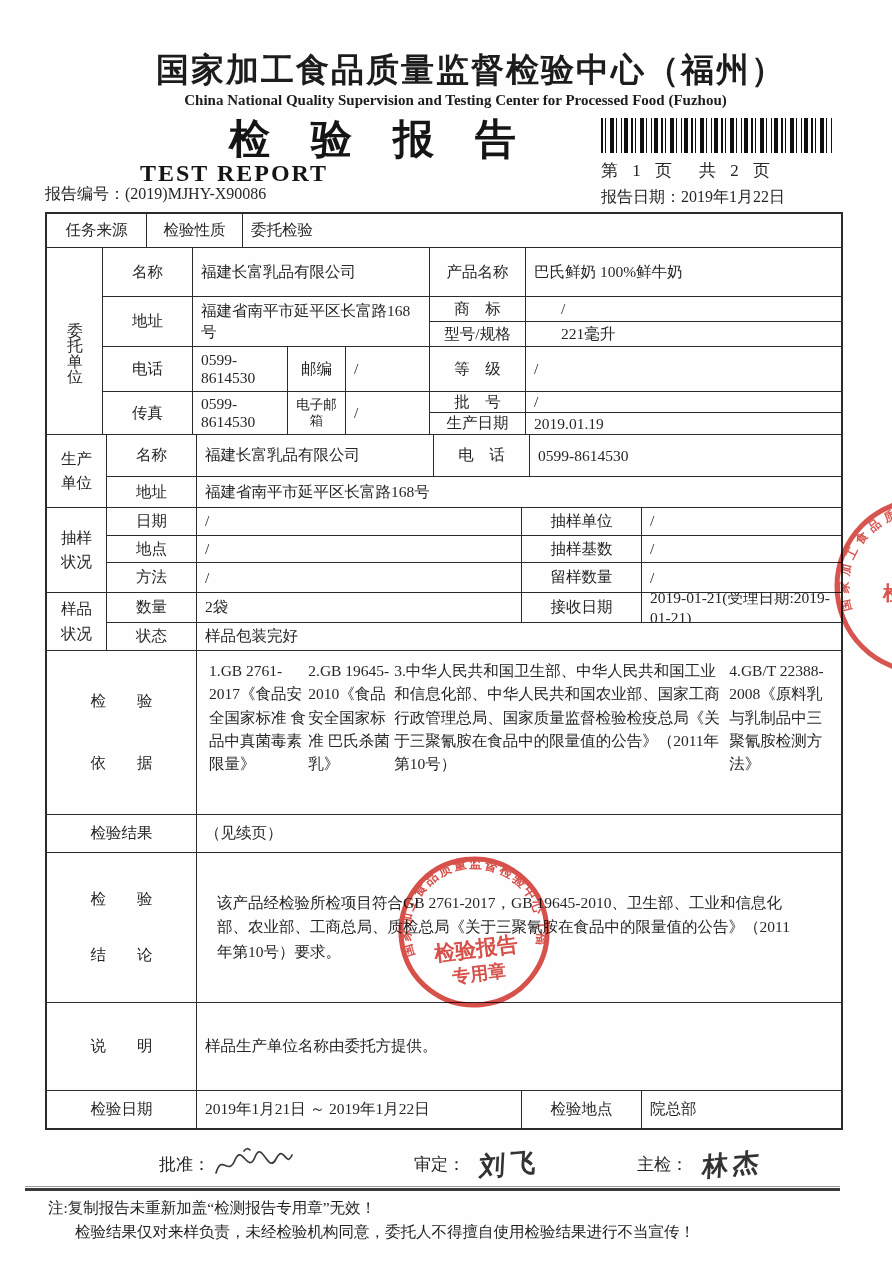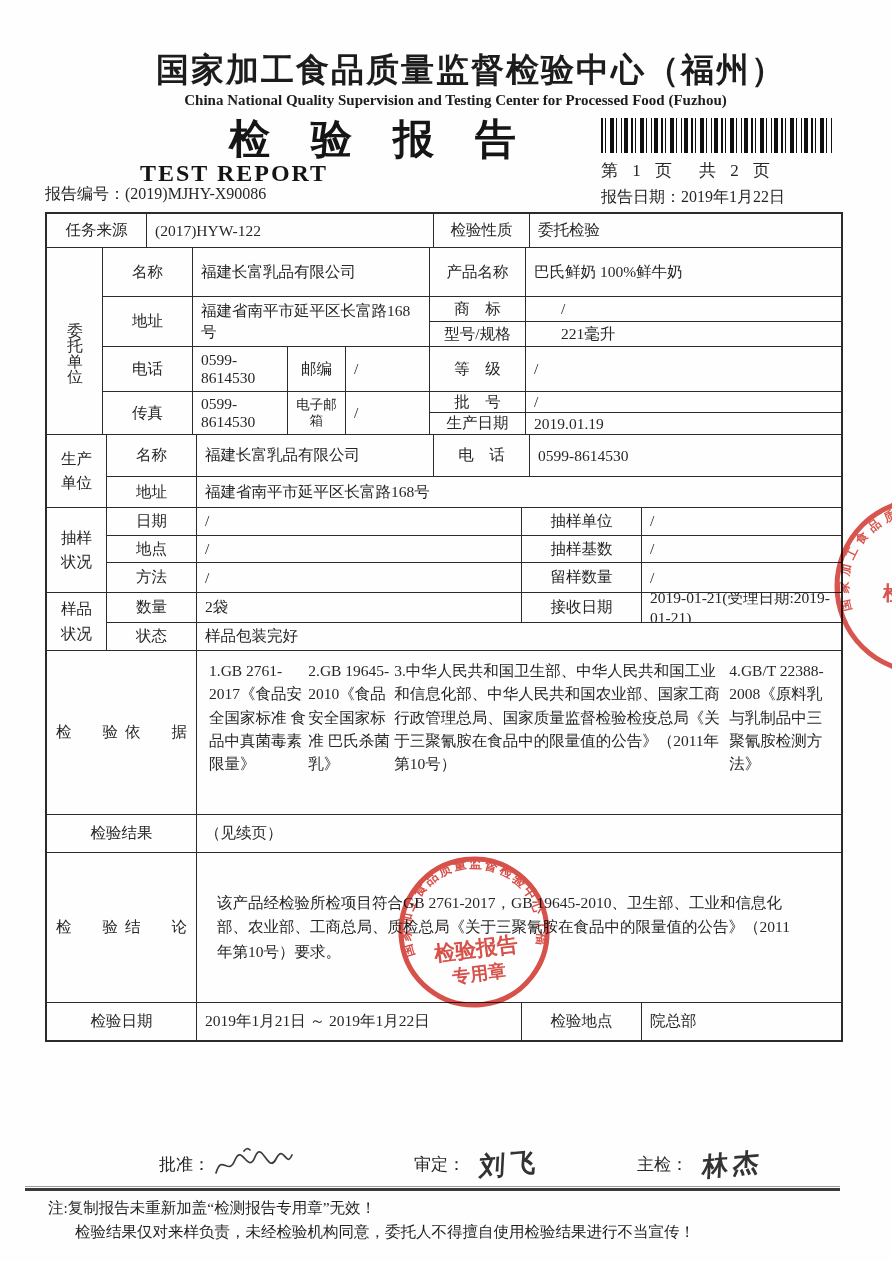--- a/index.html
+++ b/index.html
@@ -41,21 +41,21 @@
   .w96 {width:96px;} .w100{width:100px;} .w120{width:120px;} .w150{width:150px;}
   .w237{width:237px;} .w287{width:287px;} .w325{width:325px;} .w411{width:411px;}
   .h21{height:21px;} .h25{height:25px;gap:27px;} .h28{height:28px;} .h29{height:29px;} .h30{height:30px;}
   .h34{height:34px;} .h37{height:37px;} .h38{height:38px;} .h42{height:42px;} .h43{height:43px;}
   .h45{height:45px;} .h50{height:50px;} .h58{height:58px;} .h73{height:73px;} .h85{height:85px;}
   .h88{height:88px;} .h150{height:150px;} .h164{height:164px;} .h187{height:187px;}
   .vlab { justify-content:center; writing-mode:vertical-rl; text-orientation:upright;
           letter-spacing:16px; padding:14px 0; }
   .sqlab { justify-content:center; }
   .sqlab span { display:block; width:35px; line-height:1.55; text-align:center; }
-  .biglab { flex-direction:row; justify-content:space-evenly; align-items:center; }
+  .biglab { flex-direction:column; justify-content:space-evenly; align-items:center; }
   .wrapv { white-space:normal; }
   .small2 { font-size:13.5px; line-height:1.15; text-align:center; }
   .basis-body { flex-direction:row; justify-content:center; align-items:flex-start;
                 padding:8px 12px; }
   .basis-body div { line-height:1.5; }
   .para { display:block; line-height:1.55; padding:10px 28px 10px 12px; align-self:center; }
 
   
   .sig-row { position:absolute; top:1138px; left:41px; right:45px; height:52px;
              display:flex; align-items:center; }
@@ -87,21 +87,20 @@
   <div class="doc-en">TEST REPORT</div>
   <div class="barcode"></div>
   <div class="page-ind">第 1 页　共 2 页</div>
   <div class="rep-no"><span>报告编号：</span><span>(2019)MJHY-X90086</span></div>
   <div class="rep-date"><span>报告日期：</span><span>2019年1月22日</span></div>
 
   <div class="tbl">
 
     <div class="r h34">
       <div class="c lab w100">任务来源</div>
-      <div class="c w287">(2017)HYW-122</div>
       <div class="c lab w96">检验性质</div>
       <div class="c fx">委托检验</div>
     </div>
 
     <div class="r h187">
       <div class="c lab vlab w60">委托单位</div>
       <div class="col fx">
         <div class="sub h50">
           <div class="c lab w90">名称</div>
           <div class="c w237">福建长富乳品有限公司</div>
@@ -232,20 +231,24 @@
     <div class="r h150">
       <div class="c lab biglab w150">
         <span>检　　验</span>
         <span>结　　论</span>
       </div>
       <div class="c fx wrapv">
         <span class="para">该产品经检验所检项目符合GB 2761-2017，GB 19645-2010、卫生部、工业和信息化部、农业部、工商总局、质检总局《关于三聚氰胺在食品中的限量值的公告》（2011年第10号）要求。</span>
       </div>
     </div>
 
+    <div class="r h88">
+      <div class="c lab w150">说　　明</div>
+      <div class="c fx">样品生产单位名称由委托方提供。</div>
+    </div>
 
     <div class="r h37">
       <div class="c lab w150">检验日期</div>
       <div class="c w325">2019年1月21日 ～ 2019年1月22日</div>
       <div class="c lab w120">检验地点</div>
       <div class="c fx">院总部</div>
     </div>
 
   </div>
 

